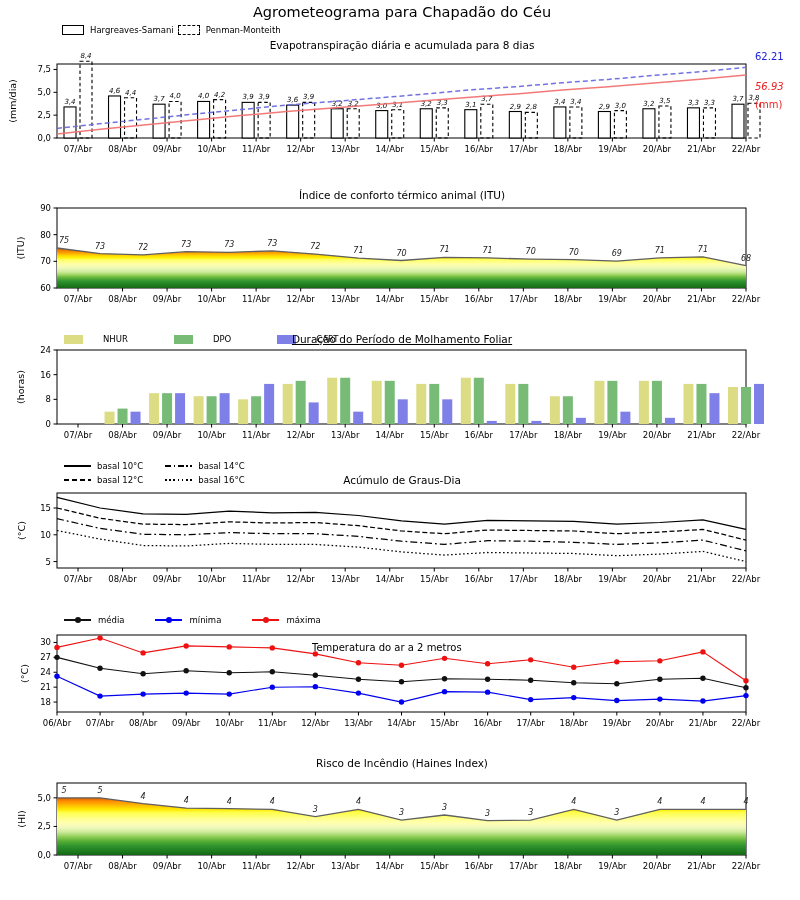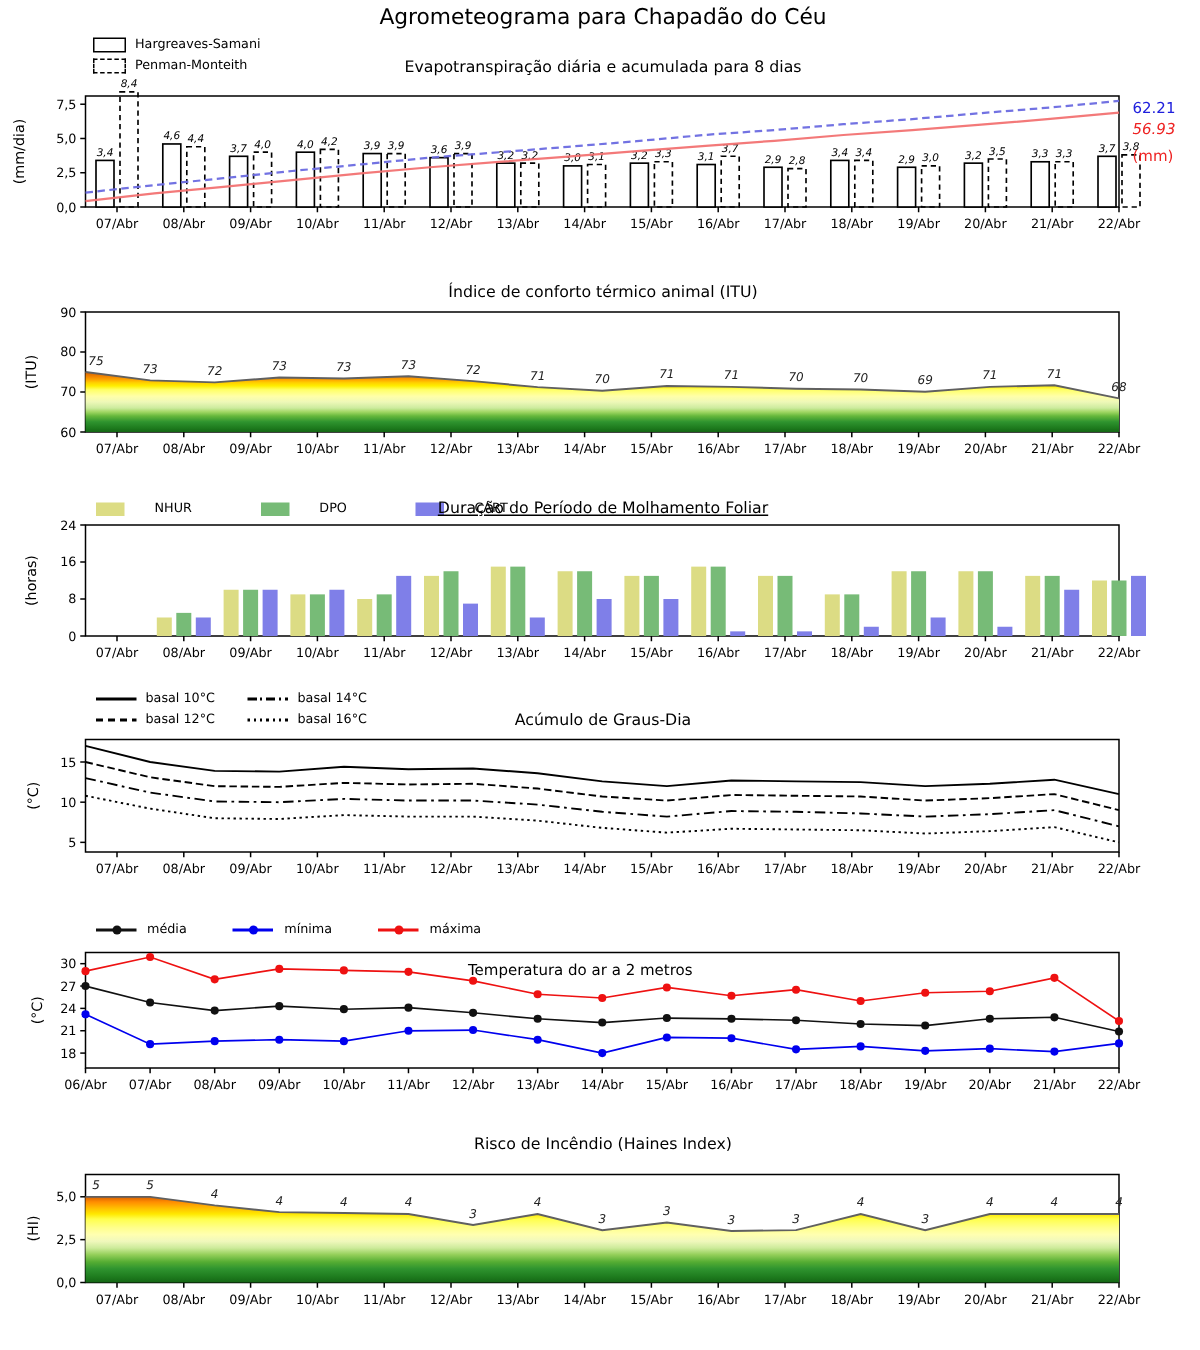--- a/index.html
+++ b/index.html
@@ -3,21 +3,21 @@
 <meta charset="utf-8">
 <style>
   html,body{margin:0;padding:0;background:#fff;}
   .stage{position:relative;width:800px;height:900px;background:#fff;
          font-family:"DejaVu Sans", sans-serif;color:#000;overflow:hidden;}
   .stage svg.canvas{position:absolute;left:0;top:0;z-index:1;}
   .ov{position:absolute;z-index:2;white-space:nowrap;}
   .main-title{top:4px;left:402px;transform:translateX(-50%);font-size:14.5px;}
   .ptitle{font-size:10.5px;left:402px;transform:translateX(-50%);}
   .legend{font-size:8.5px;display:flex;align-items:center;}
-  .legend.vert{flex-direction:column;align-items:flex-start;gap:4px;}
+  .legend.vert{flex-direction:row;align-items:flex-start;gap:4px;}
   .lrow{display:flex;align-items:center;gap:6px;}
   .sw-bar{width:20px;height:8px;background:#fff;border:1.2px solid #000;display:inline-block;}
   .sw-bar.dashed{border-style:dashed;}
   .sw-rect{width:19px;height:9px;display:inline-block;}
   .sw-line{width:27px;height:2px;display:inline-block;background:#000;}
   .sw-line.dash{background:repeating-linear-gradient(90deg,#000 0 5px,transparent 5px 8px);}
   .sw-line.dashdot{background:repeating-linear-gradient(90deg,#000 0 6px,transparent 6px 8.5px,#000 8.5px 10px,transparent 10px 12.5px);}
   .sw-line.dot{background:repeating-linear-gradient(90deg,#000 0 1.6px,transparent 1.6px 4.2px);}
   .lm{width:27px;height:2px;display:inline-block;position:relative;}
   .lm i{position:absolute;left:10.5px;top:-2px;width:6px;height:6px;border-radius:50%;display:block;}
@@ -546,21 +546,21 @@
     <div class="lrow">
       <span class="sw-bar"></span>
       <span>Hargreaves-Samani</span>
     </div>
     <div class="lrow">
       <span class="sw-bar dashed"></span>
       <span>Penman-Monteith</span>
     </div>
   </div>
   <div class="ov ptitle" style="top:39px;">Evapotranspiração diária e acumulada para 8 dias</div>
-  <div class="ov rlab" style="top: 51px; color: rgb(32, 32, 221); margin-top: 16px;">62.21</div>
+  <div class="ov rlab" style="top: 51px; color: rgb(32, 32, 221);">62.21</div>
   <div class="ov rlab" style="top: 81px; color: rgb(238, 34, 34); font-style: italic;">56.93</div>
   <div class="ov rlab" style="top: 99px; color: rgb(238, 34, 34);">(mm)</div>
 
   <div class="ov ptitle" style="top:189px;">Índice de conforto térmico animal (ITU)</div>
 
   <div class="ov legend" style="left:64px;top:334px;gap:20px;">
     <span class="sw-rect" style="background: rgb(220, 220, 132);"></span>
     <span style="margin-right:26px;">NHUR</span>
     <span class="sw-rect" style="background: rgb(119, 187, 119);"></span>
     <span style="margin-right:26px;">DPO</span>

